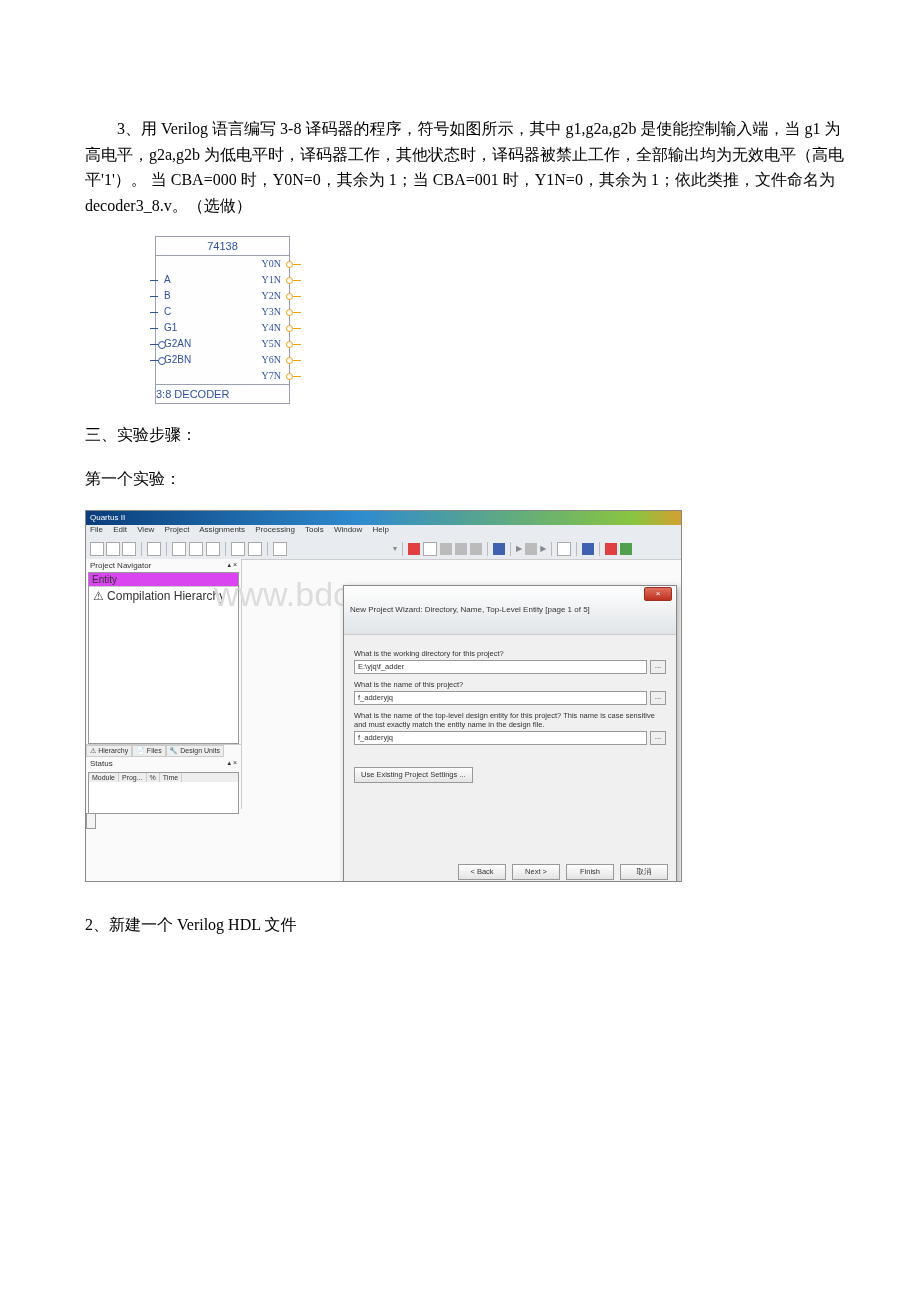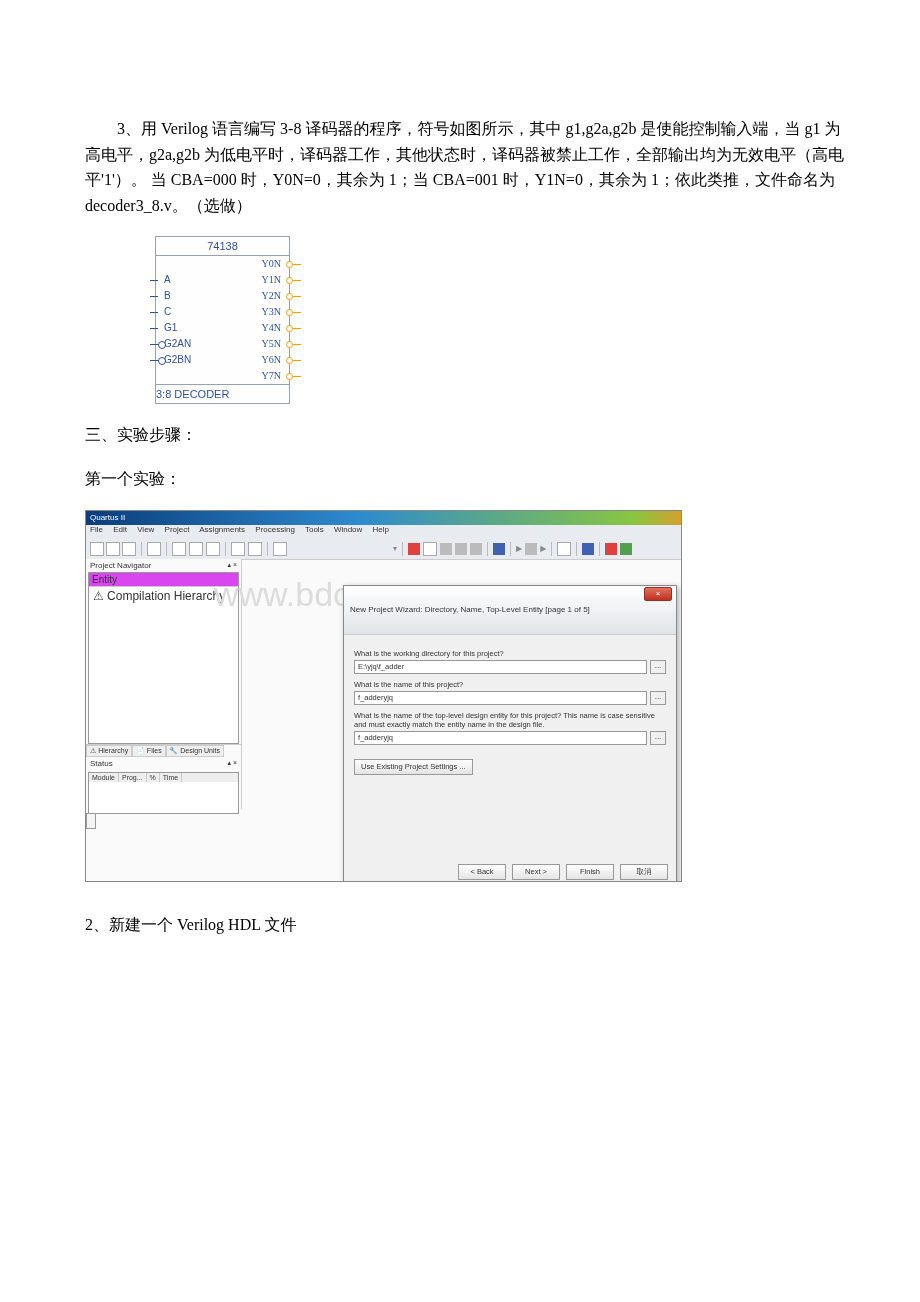--- a/index.html
+++ b/index.html
@@ -292,21 +292,21 @@
   line-height: 10px;
 }
 .wbutton {
   display: inline-block;
   height: 14px;
   padding: 0 6px;
   background: linear-gradient(#fefefe, #e4e4e4);
   border: 1px solid #999;
   font-size: 7.5px;
   line-height: 14px;
-  margin-top: 14px;
+  margin-top: 22px;
 }
 .wizard-footer {
   position: absolute;
   bottom: 6px;
   right: 8px;
   display: flex;
   gap: 6px;
 }
 .wfbtn {
   height: 14px;

